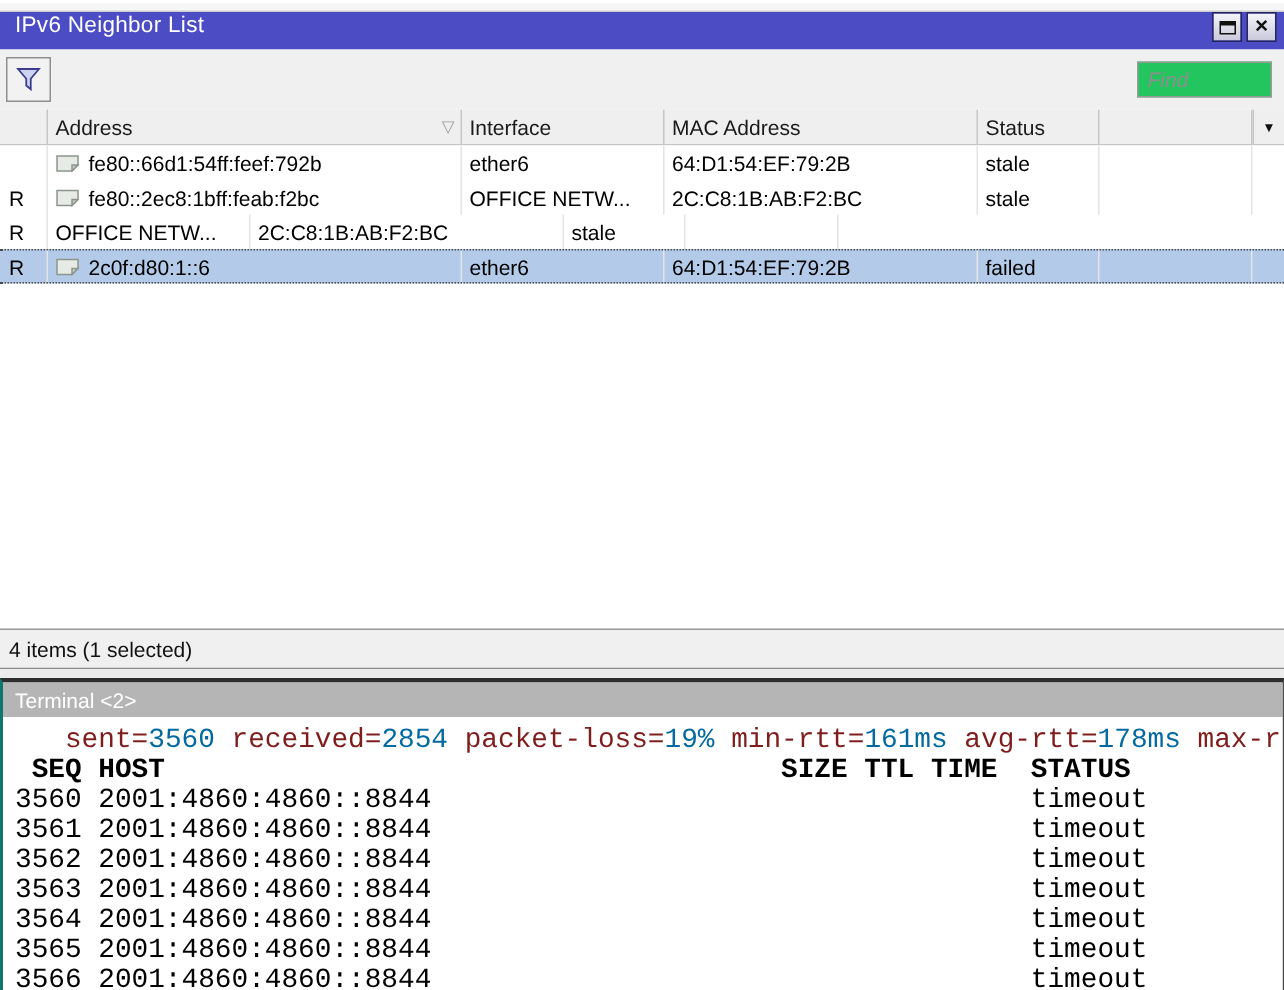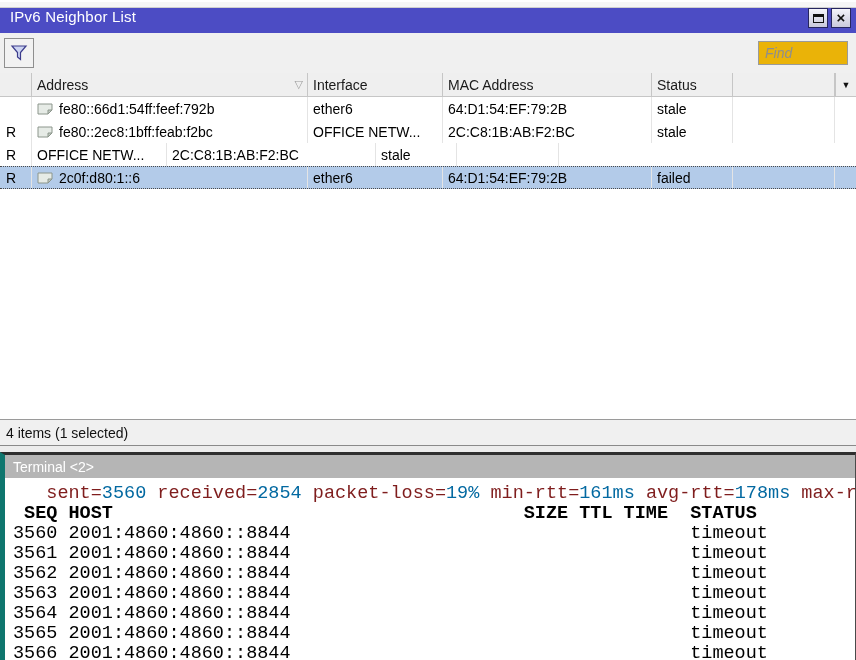--- a/index.html
+++ b/index.html
@@ -18,21 +18,21 @@
   .winbtns { margin-left:auto; margin-right:5px; display:flex; gap:3px; }
   .winbtn { width:20px; height:20px; background:linear-gradient(#f4f4fa,#c9c9dc);
             border:1px solid #26265e; display:flex; align-items:center; justify-content:center; cursor:default; }
   .max-glyph { width:11px; height:9px; border:1px solid #111; border-top:3px solid #111; background:transparent; }
   .close-glyph { font-size:15px; font-weight:bold; color:#111; line-height:1; margin-top:-1px; }
 
   .toolbar { height:40px; background:#f0f0f0; position:relative; flex:0 0 auto; }
   .filter-btn { position:absolute; left:4px; top:5px; width:30px; height:30px; background:#f2f2f2;
                 border:1px solid #8f8f8f; display:flex; align-items:center; justify-content:center; }
   .find { position:absolute; right:8px; top:8px; width:90px; height:24px; border:1px solid #9a9a9a;
-          background:#eab308; font-size:14px; padding:0 6px; font-family:"Liberation Sans", sans-serif; }
+          background:#22c55e; font-size:14px; padding:0 6px; font-family:"Liberation Sans", sans-serif; }
   .find::placeholder { font-style:italic; color:#8e8e8e; }
 
   .thead { height:24px; background:#efefef; display:flex; border-bottom:1px solid #c6c6c6; flex:0 0 auto; }
   .th { display:flex; align-items:center; font-size:14px; color:#1a1a1a; padding-left:5px;
         border-right:1px solid #c6c6c6; overflow:hidden; white-space:nowrap;gap:40px; }
   .sort-glyph { margin-left:auto; margin-right:4px; font-size:11px; }
   .sort-desc { color:#9a9a9a; }
   .sort-asc  { color:#dedede; }
   .c-flag  { width:32px;  }
   .c-addr  { width:276px; }
@@ -53,21 +53,21 @@
   .row.selected { background:#b3cbe9; height:23px; border-top:1px dotted #4a4a4a; border-bottom:1px dotted #4a4a4a; }
   .doc-icon { margin-right:6px; flex:0 0 auto; }
 
   .statusbar { height:26px; background:#f0f0f0; border-top:1px solid #9a9a9a; display:flex; align-items:center;
                font-size:14px; color:#111; padding-left:6px; flex:0 0 auto; }
 
   
   .divider { height:7px; background:#ececec; border-top:1px solid #8a8a8a; }
 
   
-  .win-terminal { width:856px; height:208px; border-top:3px solid #2e2e2e; border-left:5px solid #0f766e;
+  .win-terminal { width:856px; height:208px; border-top:3px solid #2e2e2e; border-left:2px solid #0f766e;
                   border-right:1px solid #4a4a4a; background:#ffffff; }
   .term-titlebar { height:23px; background:#b5b5b5; color:#ffffff; display:flex; align-items:center;
                    font-size:14px; padding-left:8px; }
   .term-body { height:182px; background:#ffffff; padding:6px 0 0 8px; overflow:hidden;
                font-family:"Liberation Mono", monospace; font-size:18.5px; line-height:20px; color:#000; }
   .tline { white-space:pre; height:20px; }
   .tline .k { color:#7f1d1d; }
   .tline .v { color:#0369a1; }
   .tline.b { font-weight:bold; }
 </style>

